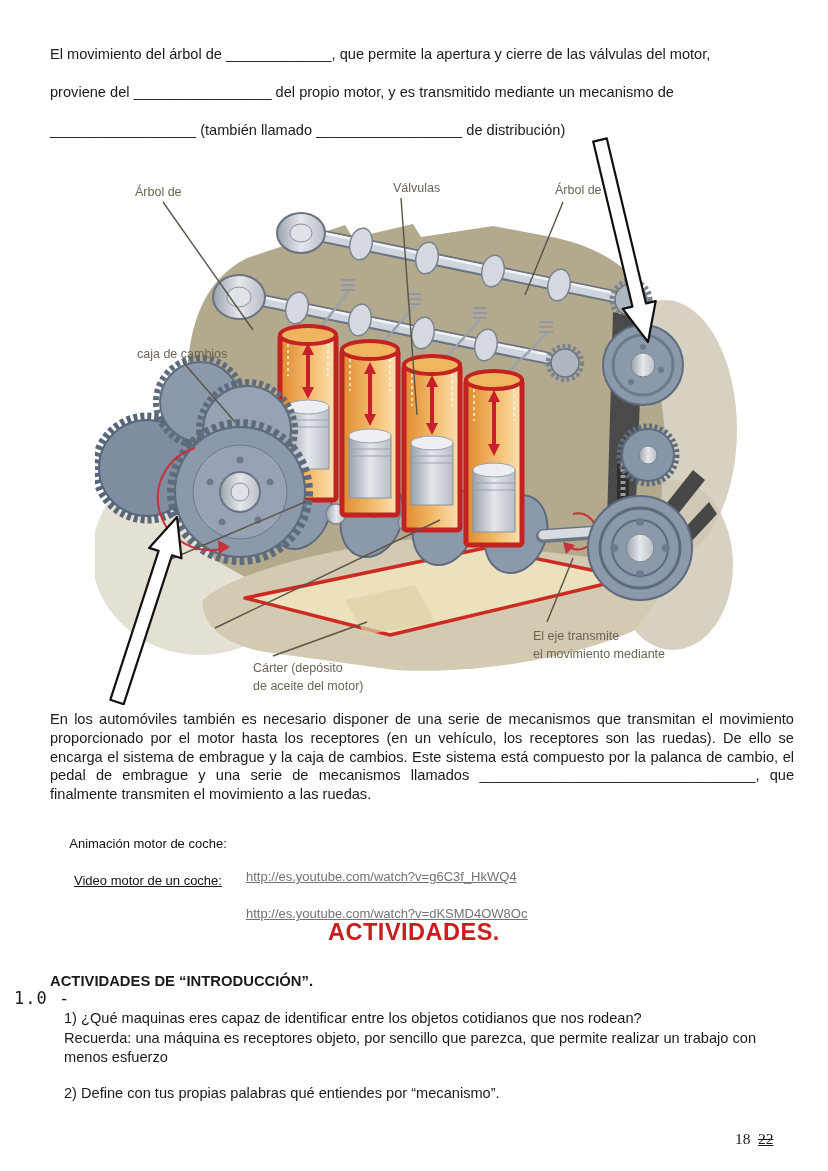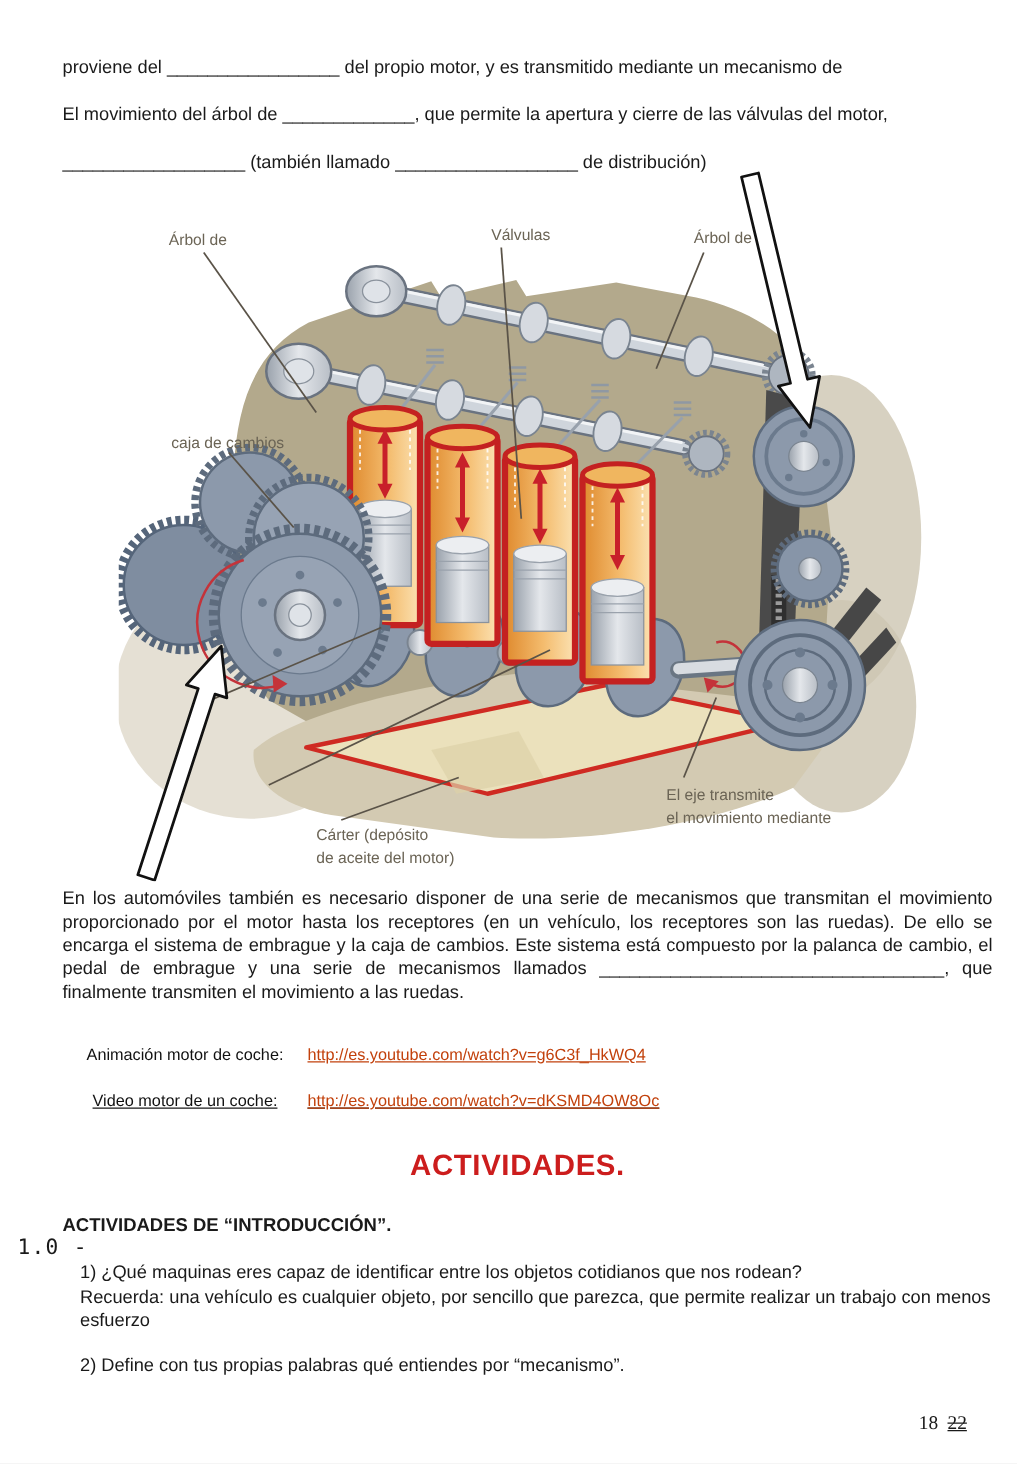--- a/index.html
+++ b/index.html
@@ -5,43 +5,43 @@
   html,body{margin:0;padding:0;background:#e8e8e8;}
   .page{position:relative;width:828px;height:1171px;background:#ffffff;margin:0 auto;
         font-family:"Liberation Sans",sans-serif;color:#1a1a1a;overflow:hidden;}
   .intro{position:absolute;left:50px;top:46px;width:748px;font-size:14.6px;}
   .intro div{margin-bottom:22px;white-space:nowrap;}
   .figure-wrap{position:absolute;left:95px;top:130px;width:645px;height:575px;}
   .bodypara{position:absolute;left:50px;top:710px;width:744px;font-size:14.6px;
             line-height:18.8px;text-align:justify;}
   .linkrow{position:absolute;left:50px;width:740px;font-size:13px;display:flex;text-align:center;}
   .linkrow .lbl{width:196px;flex:none;color:#111;}
-  .linkrow a{color:#c2410c;text-decoration:underline;cursor:pointer;}
+  .linkrow a{color:#737373;text-decoration:underline;cursor:pointer;margin-top:33px;}
   .acttitle{position:absolute;left:0;top:919px;width:828px;text-align:center;
             font-size:23.5px;font-weight:bold;letter-spacing:.5px;}
   .actsub{position:absolute;left:50px;top:973px;font-size:14.8px;font-weight:bold;}
   .marker{position:absolute;left:14px;top:988px;font-family:"DejaVu Sans Mono",monospace;
           font-size:17px;letter-spacing:1px;}
   .q1{position:absolute;left:64px;top:1010px;width:736px;font-size:14.6px;}
   .q1note{position:absolute;left:64px;top:1029px;width:736px;font-size:14.6px;line-height:19px;}
   .q2{position:absolute;left:64px;top:1085px;width:736px;font-size:14.6px;}
   .pagenum{position:absolute;top:1130px;font-family:"Liberation Serif",serif;font-size:15.5px;}
   .pn18{left:735px;}
   .pn22{left:758px;text-decoration:line-through underline;font-weight:normal;}
   .figlabel{font-family:"Liberation Sans",sans-serif;font-size:12.5px;fill:#6b6455;}
   svg{display:block;}
 </style>
 </head>
 <body>
 
 <div class="page">
 
   <div class="intro">
+    <div>El movimiento del árbol de _____________, que permite la apertura y cierre de las válvulas del motor,</div>
     <div>proviene del _________________ del propio motor, y es transmitido mediante un mecanismo de</div>
-    <div>El movimiento del árbol de _____________, que permite la apertura y cierre de las válvulas del motor,</div>
     <div>__________________ (también llamado __________________ de distribución)</div>
   </div>
 
   <div class="figure-wrap">
     <svg width="645" height="575" viewBox="0 0 645 575">
       <defs>
         <linearGradient id="cylGrad" x1="0" y1="0" x2="1" y2="0">
           <stop offset="0" stop-color="#df8a2e"></stop>
             <stop offset="0.55" stop-color="#f4bc6e"></stop>
             <stop offset="1" stop-color="#fbe2b3"></stop>
@@ -293,19 +293,19 @@
   </div>
   <div class="linkrow" style="top:873px;text-decoration:underline;">
     <span class="lbl">Video motor de un coche:</span>
     <a>http://es.youtube.com/watch?v=dKSMD4OW8Oc</a>
   </div>
 
   <div class="acttitle" style="color:#cc1d1d;">ACTIVIDADES.</div>
   <div class="actsub">ACTIVIDADES DE “INTRODUCCIÓN”.</div>
   <div class="marker">1.0 -</div>
   <div class="q1">1) ¿Qué maquinas eres capaz de identificar entre los objetos cotidianos que nos rodean?</div>
-  <div class="q1note">Recuerda: una vehículo es cualquier objeto, por sencillo que parezca, que permite realizar un trabajo con menos esfuerzo</div>
+  <div class="q1note">Recuerda: una máquina es receptores objeto, por sencillo que parezca, que permite realizar un trabajo con menos esfuerzo</div>
   <div class="q2">2) Define con tus propias palabras qué entiendes por “mecanismo”.</div>
 
   <div class="pagenum pn18">18</div>
   <div class="pagenum pn22">22</div>
 
 </div>
 
 </body></html>

